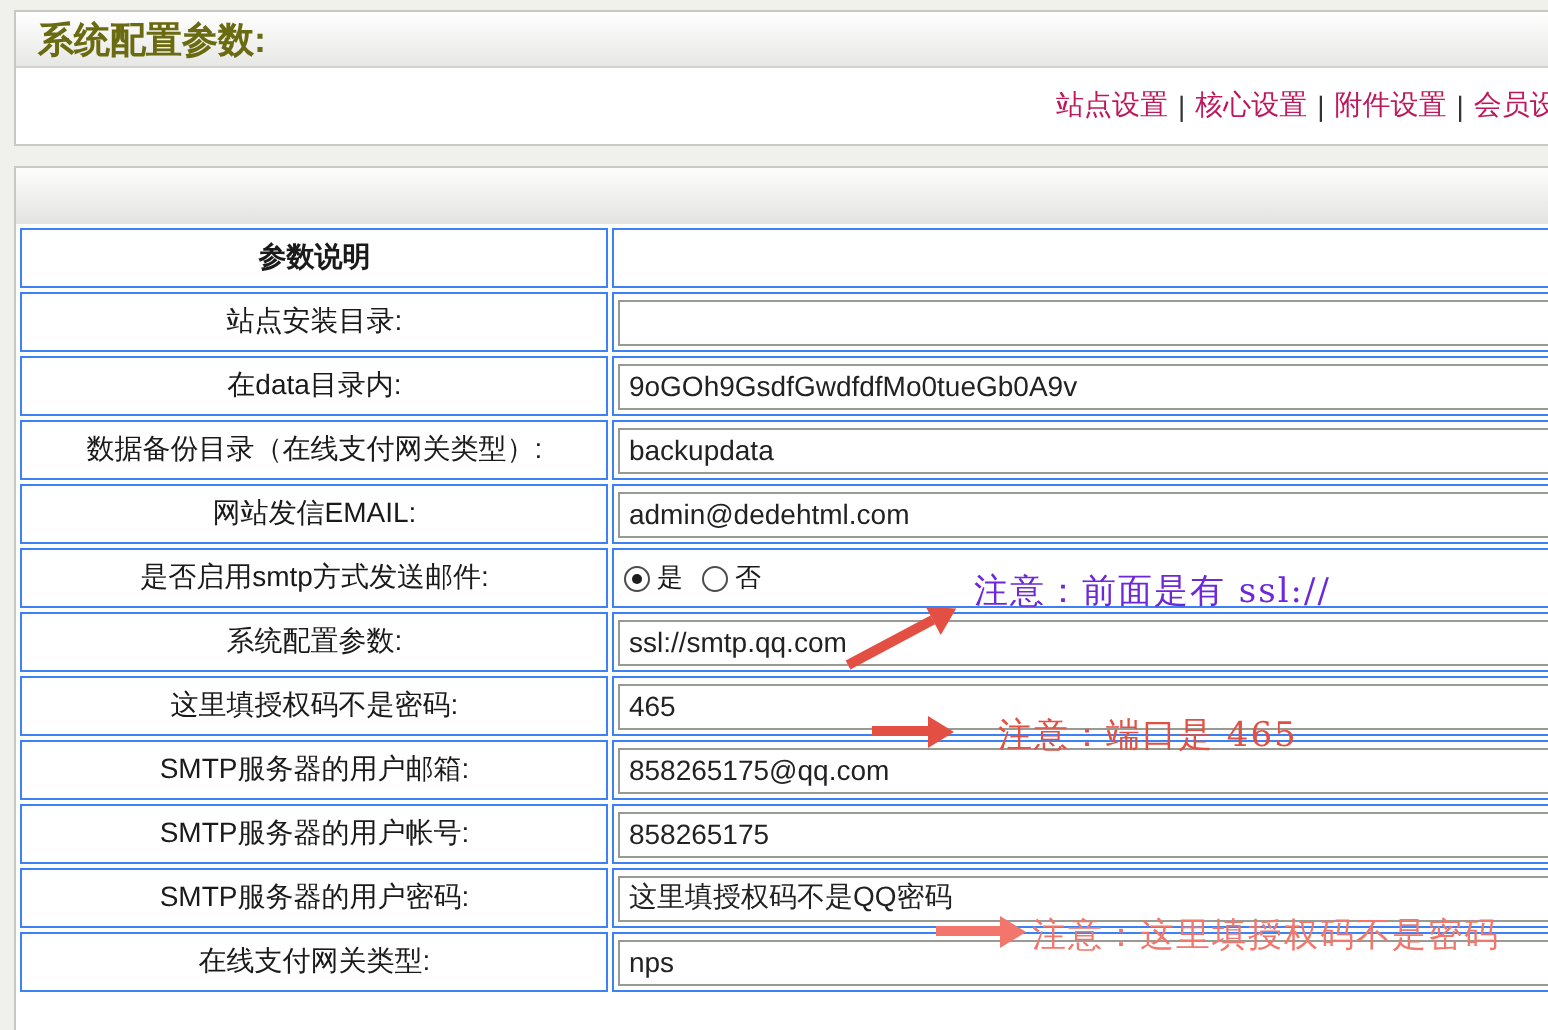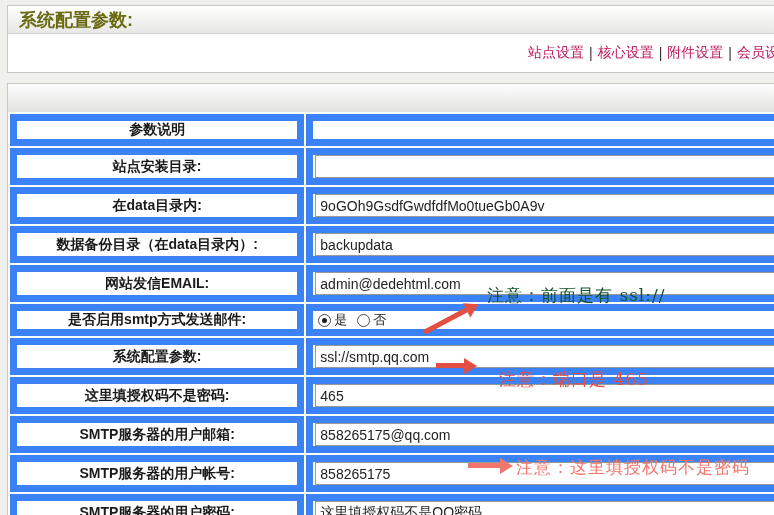--- a/index.html
+++ b/index.html
@@ -42,27 +42,27 @@
   .grad-strip {
     height:28px;
     background:linear-gradient(#fdfdfd, #e3e3e1);
   }
   table.cfg {
     border-collapse:separate;
     border-spacing:2px;
     background:#fff;
   }
   table.cfg td {
-    border:7px solid #3b82f6;
+    border:1px solid #3b82f6;
     height:30px;
     background:#fff;
     font-size:14px;
     color:#1a1a1a;
   }
-  td.label { width:301px; text-align:center;font-weight:bold; }
+  td.label { width:301px; text-align:center; }
   td.value { width:800px; padding-left:2px; }
   td.alt   { background:#fafae8; }
   td.head  { background:#f6f6dc; font-weight:bold; }
   input.txt {
     width:700px; height:23px;
     border:1px solid #9a9a94;
     background:#fff;
     font-family:"Liberation Sans", sans-serif;
     font-size:14px; color:#222;
     padding:1px 4px;
@@ -84,21 +84,21 @@
   
   .ann-text {
     position:absolute;
     font-family:"DejaVu Serif", serif;
     font-size:17px;
     letter-spacing:1px;
     white-space:nowrap;
     z-index:5;
   }
   .ann1 { left:487px; top:284px; }
-  .ann2 { left:499px; top:356px;margin-top:12px; }
+  .ann2 { left:499px; top:356px; }
   .ann3 { left:516px; top:456px; }
   .arrow {
     position:absolute; height:5px;
     background:var(--ann-red);
     z-index:5;
   }
   .arrow::after {
     content:""; position:absolute; right:-13px; top:50%;
     transform:translateY(-50%);
     width:0; height:0;
@@ -141,21 +141,21 @@
       </tr>
     <tr>
           <td class="label">站点安装目录:</td>
           <td class="value"><input type="text" class="txt" style=""></td>
         </tr>
         <tr>
           <td class="label alt">在data目录内:</td>
           <td class="value alt"><input type="text" class="txt" value="9oGOh9GsdfGwdfdfMo0tueGb0A9v" style=""></td>
         </tr>
         <tr>
-          <td class="label">数据备份目录（在data目录内）:</td>
+          <td class="label">数据备份目录（在线支付网关类型）:</td>
           <td class="value"><input type="text" class="txt" value="backupdata" style=""></td>
         </tr>
         <tr>
           <td class="label alt">网站发信EMAIL:</td>
           <td class="value alt"><input type="text" class="txt" value="admin@dedehtml.com" style=""></td>
         </tr>
         <tr>
           <td class="label alt">是否启用smtp方式发送邮件:</td>
           <td class="value alt">
             <div class="radio-wrap">
@@ -185,20 +185,20 @@
           <td class="value"><input type="text" class="txt" value="这里填授权码不是QQ密码" style=""></td>
         </tr>
         <tr>
           <td class="label alt">在线支付网关类型:</td>
           <td class="value alt"><input type="text" class="txt" value="nps" style=""></td>
         </tr>
       </tbody>
   </table>
 </div>
 
-<div class="ann-text ann1" style="color: #14532d;">注意：前面是有 ssl://</div>
+<div class="ann-text ann1" style="color: #6d28d9;">注意：前面是有 ssl://</div>
 <div class="arrow arrow1"></div>
 
 <div class="ann-text ann2" style="color: rgb(227, 79, 67);">注意：端口是 465</div>
 <div class="arrow arrow2"></div>
 
 <div class="ann-text ann3" style="color: rgb(242, 118, 107);">注意：这里填授权码不是密码</div>
 <div class="arrow arrow3"></div>
 
 </body></html>

